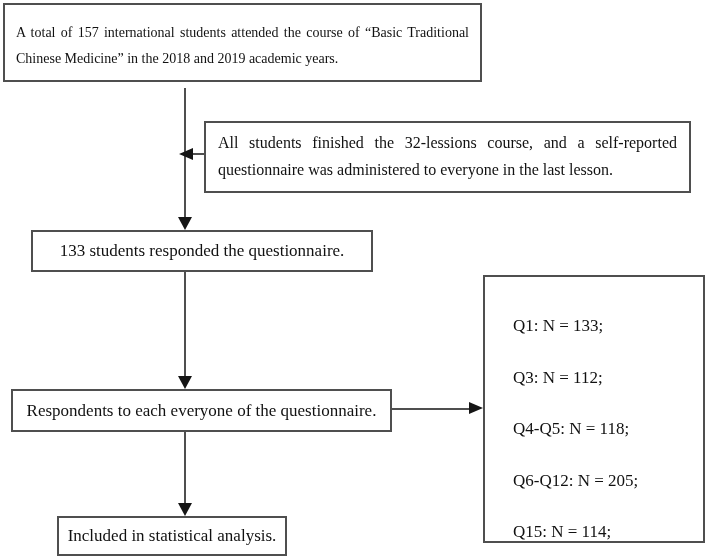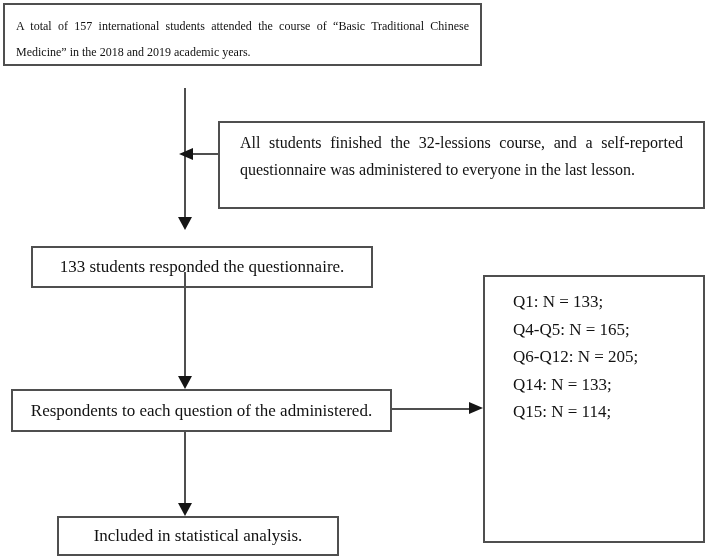--- a/index.html
+++ b/index.html
@@ -23,41 +23,41 @@
     box-sizing:border-box;
     border:2px solid var(--border);
     background:var(--bg);
   }
   .justify{ text-align:justify; }
   .center-box{
     display:flex;align-items:center;justify-content:center;
     text-align:center;
   }
   #box-total{
-    left:3px;top:3px;width:479px;height:63px;
-    padding:8px 11px;font-size:12px;line-height:26px;
+    left:3px;top:3px;width:479px;height:79px;
+    padding:15px 11px;font-size:14px;line-height:26px;
   }
   #box-finished{
-    left:218px;top:121px;width:487px;height:88px;
-    padding:6px 20px;font-size:16px;line-height:27px;
+    left:204px;top:121px;width:487px;height:72px;
+    padding:6px 12px;font-size:16px;line-height:27px;
   }
   #box-responded{
-    left:31px;top:230px;width:342px;height:42px;font-size:17px;margin-top:16px;
+    left:31px;top:230px;width:342px;height:42px;font-size:17px;
   }
   #box-respondents{
     left:11px;top:389px;width:381px;height:43px;font-size:17px;
   }
   #box-questions{
     left:483px;top:275px;width:222px;height:268px;
     padding:11px 0 0 28px;font-size:17px;line-height:27.5px;
   }
   #box-included{
-    left:57px;top:516px;width:282px;height:40px;font-size:17px;
+    left:57px;top:516px;width:230px;height:40px;font-size:17px;
   }
-  .q-line{ white-space:nowrap; }
+  .q-line{ white-space:nowrap;margin-top:24px; }
   .vline{
     position:absolute;width:2px;background:var(--connector);
   }
   .hline{
     position:absolute;height:2px;background:var(--connector);
   }
   .arrow-down{
     position:absolute;width:0;height:0;
     border-left:7px solid transparent;
     border-right:7px solid transparent;
@@ -102,31 +102,31 @@
   <div class="box justify" id="box-finished">All students finished the 32-lessions course, and a self-reported questionnaire was administered to everyone in the last lesson.</div>
 
   <div class="box center-box" id="box-responded">
     <span>133 students responded the questionnaire.</span>
   </div>
 
   <div class="vline" id="vline2"></div>
   <div class="arrow-down" id="head2"></div>
 
   <div class="box center-box" id="box-respondents">
-    <span>Respondents to each question of the administered.</span>
+    <span>Respondents to each everyone of the questionnaire.</span>
   </div>
 
   <div class="hline" id="hline-right"></div>
   <div class="arrow-right" id="head-right"></div>
 
   <div class="box" id="box-questions">
       <div class="q-line">Q1: N = 133;</div>
-      <div class="q-line">Q4-Q5: N = 165;</div>
+      <div class="q-line">Q3: N = 112;</div>
+      <div class="q-line">Q4-Q5: N = 118;</div>
       <div class="q-line">Q6-Q12: N = 205;</div>
-      <div class="q-line">Q14: N = 133;</div>
       <div class="q-line">Q15: N = 114;</div>
     </div>
 
   <div class="vline" id="vline3"></div>
   <div class="arrow-down" id="head3"></div>
 
   <div class="box center-box" id="box-included">
     <span>Included in statistical analysis.</span>
   </div>
 

